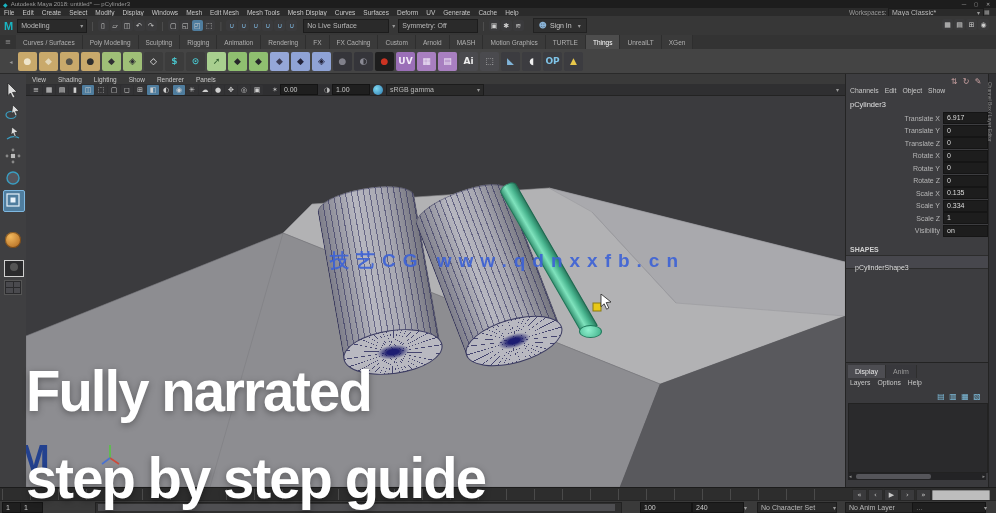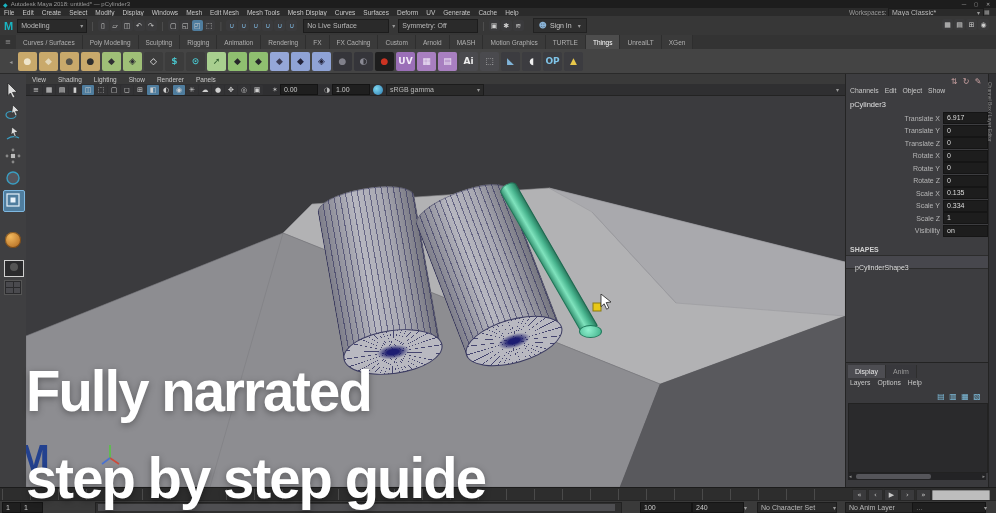--- a/index.html
+++ b/index.html
@@ -308,20 +308,21 @@
     <div class="cyl-cap" style="left:317px;top:234px;width:98px;height:42px;transform:rotate(-8deg);"></div>
 
     <div class="cyl-body" style="left:438px;top:86px;width:98px;height:158px;transform:rotate(-21deg);"></div>
     <div class="cyl-cap" style="left:438px;top:223px;width:98px;height:42px;transform:rotate(-16deg);"></div>
 
     <div style="position:absolute;left:555px;top:66px;width:18px;height:168px;transform:rotate(-30deg);transform-origin:50% 100%;
       background:linear-gradient(90deg,#2e8a6a,#7fe3bd 38%,#46b28c 70%,#27745a);border-radius:9px 9px 0 0/5px;box-shadow:inset 0 0 0 1px rgba(20,90,65,.55);"></div>
     <div style="position:absolute;left:553px;top:229px;width:21px;height:11px;border-radius:50%;
       background:radial-gradient(circle at 40% 35%,#90f2cf,#3fae88);border:1px solid #1f7a5c;"></div>
 
+    <div class="lbl" style="position:absolute;left:304px;top:152px;font-size:19px;font-weight:bold;letter-spacing:7px;color:#3e63d6;opacity:.92;">技艺CG  www.qdnxxfb.cn</div>
 
     <svg width="22" height="22" style="position:absolute;left:566px;top:198px;">
       <rect x="1" y="9" width="8" height="8" fill="#e8c818" stroke="#8a7a10"></rect>
       <path d="M9 0 L19 8 L14.2 8.6 L16.8 14 L14.6 15.2 L12.2 9.8 L9 12.6 Z" fill="#fff" stroke="#222" stroke-width="0.8"></path>
     </svg>
 
     <svg width="24" height="28" style="position:absolute;left:72px;top:346px;">
       <line x1="12" y1="16" x2="12" y2="3" stroke="#57c443" stroke-width="1.6"></line>
       <line x1="12" y1="16" x2="21" y2="22" stroke="#d04a3a" stroke-width="1.6"></line>
       <line x1="12" y1="16" x2="4" y2="22" stroke="#4a72d0" stroke-width="1.6"></line>

